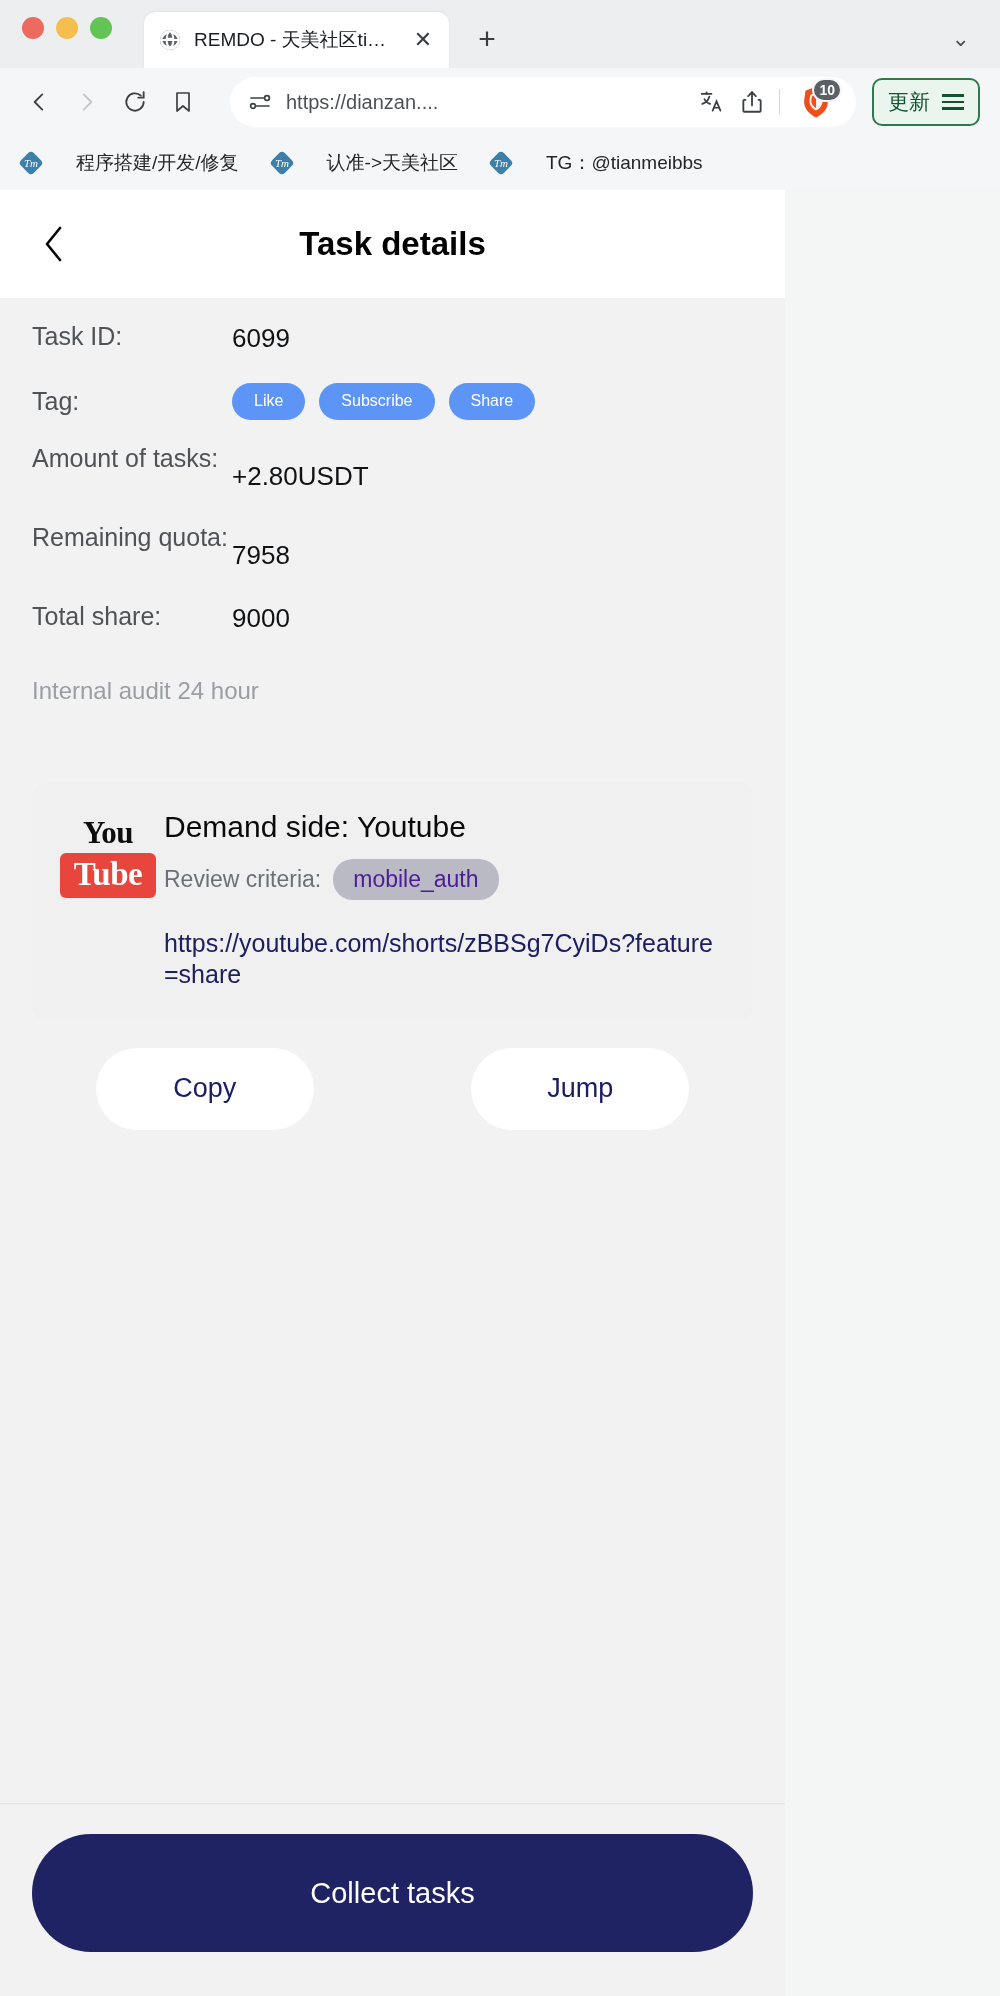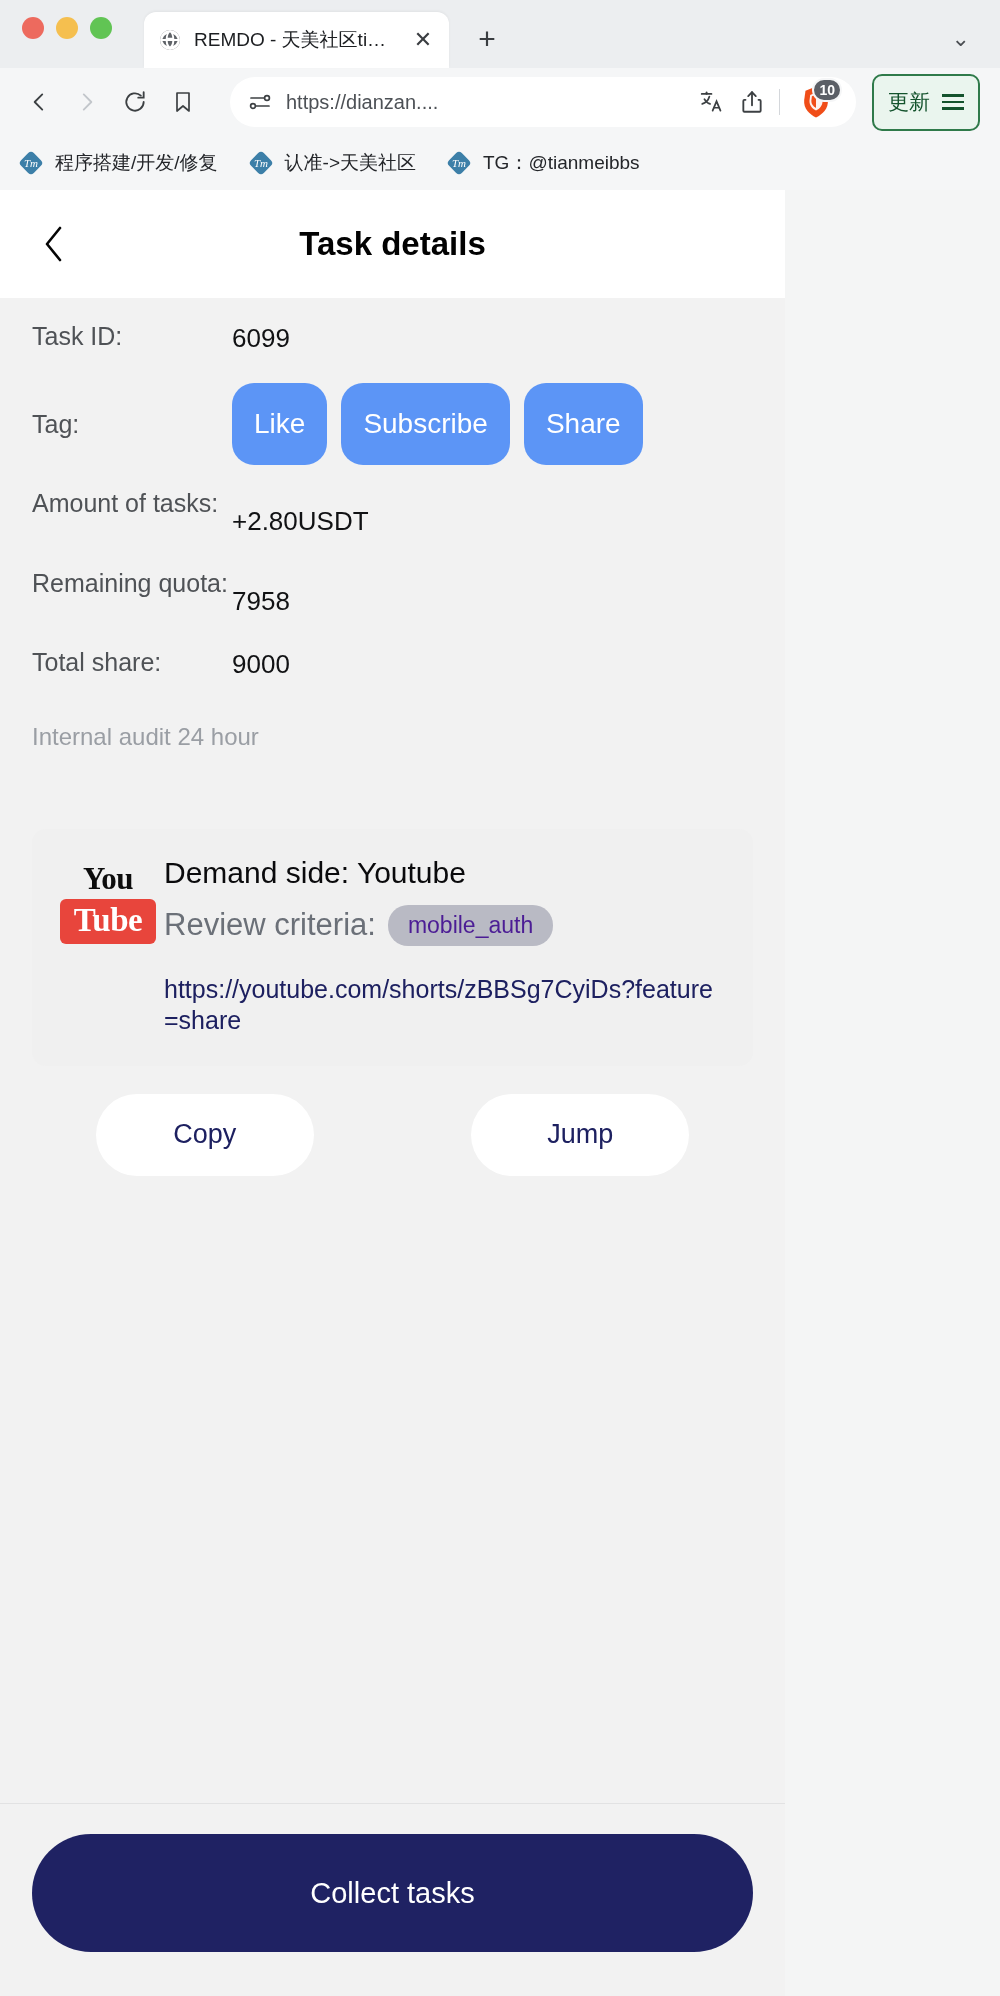--- a/index.html
+++ b/index.html
@@ -104,21 +104,21 @@
   .shield-badge {
     position: absolute; top: -2px; right: -4px;
     min-width: 24px; height: 24px; padding: 0 5px;
     border-radius: 12px; background: #5b5f66; color: #fff;
     font-size: 14px; font-weight: 700;
     display: flex; align-items: center; justify-content: center;
     border: 2px solid #f5f6f7;
   }
 
   .update-btn {
-    height: 57px;
+    height: 48px;
     border: 2px solid #2f7a4a;
     border-radius: 10px;
     background: #eaf5ee;
     display: flex; align-items: center; gap: 12px;
     padding: 0 14px;
     flex: none;
     margin-right: 4px;
   }
   .update-label { font-size: 21px; color: #14532d; }
   .hamburger { display: flex; flex-direction: column; gap: 4px; }
@@ -127,21 +127,21 @@
   .bookmarks {
     height: 54px;
     background: #f5f6f7;
     display: flex;
     align-items: center;
     padding: 0 18px;
     gap: 30px;
   }
   .bm { display: flex; align-items: center; gap: 11px; }
   .bm-ico { width: 26px; height: 26px; flex: none; }
-  .bm-label { font-size: 19px; color: #24262a; white-space: nowrap; }
+  .bm-label { font-size: 19px; color: #24262a; white-space: nowrap; margin-left: 21px; }
 
   
   .viewport {
     flex: 1;
     background: #f4f5f5;
     position: relative;
     overflow: hidden;
     display: flex;
   }
   .page {
@@ -189,23 +189,23 @@
     font-size: 26px;
     color: #111214;
     line-height: 1.28;
     padding-top: 2px;
   }
   .info-row.row-tag { align-items: center; margin-bottom: 22px; }
   .tag-wrap { display: flex; gap: 14px; flex-wrap: wrap; }
   .tag-pill {
     background: #5c95f6;
     color: #ffffff;
-    font-size: 28px;
+    font-size: 16px;
     border-radius: 22px;
-    padding: 25px 22px;
+    padding: 9px 22px;
     line-height: 1.15;
   }
   .info-row.row-amount .info-value,
   .info-row.row-quota .info-value { padding-top: 18px; }
 
   .audit-note {
     padding: 14px 32px 0 32px;
     font-size: 24px;
     color: #9a9ea4;
   }
@@ -245,21 +245,21 @@
     letter-spacing: -0.5px;
   }
   .card-body { flex: 1; min-width: 0; }
   .demand-title {
     font-size: 30px;
     color: #0a0a0c;
     margin-bottom: 14px;
     line-height: 1.2;
   }
   .review-line { display: flex; align-items: center; gap: 12px; }
-  .review-label { font-size: 31px; color: #6b7078; }
+  .review-label { font-size: 23px; color: #6b7078; }
   .review-chip {
     background: #b9bac4;
     color: #4c1d95;
     font-size: 23px;
     border-radius: 20px;
     padding: 7px 20px;
     line-height: 1.15;
   }
   .demand-url {
     margin-top: 28px;

